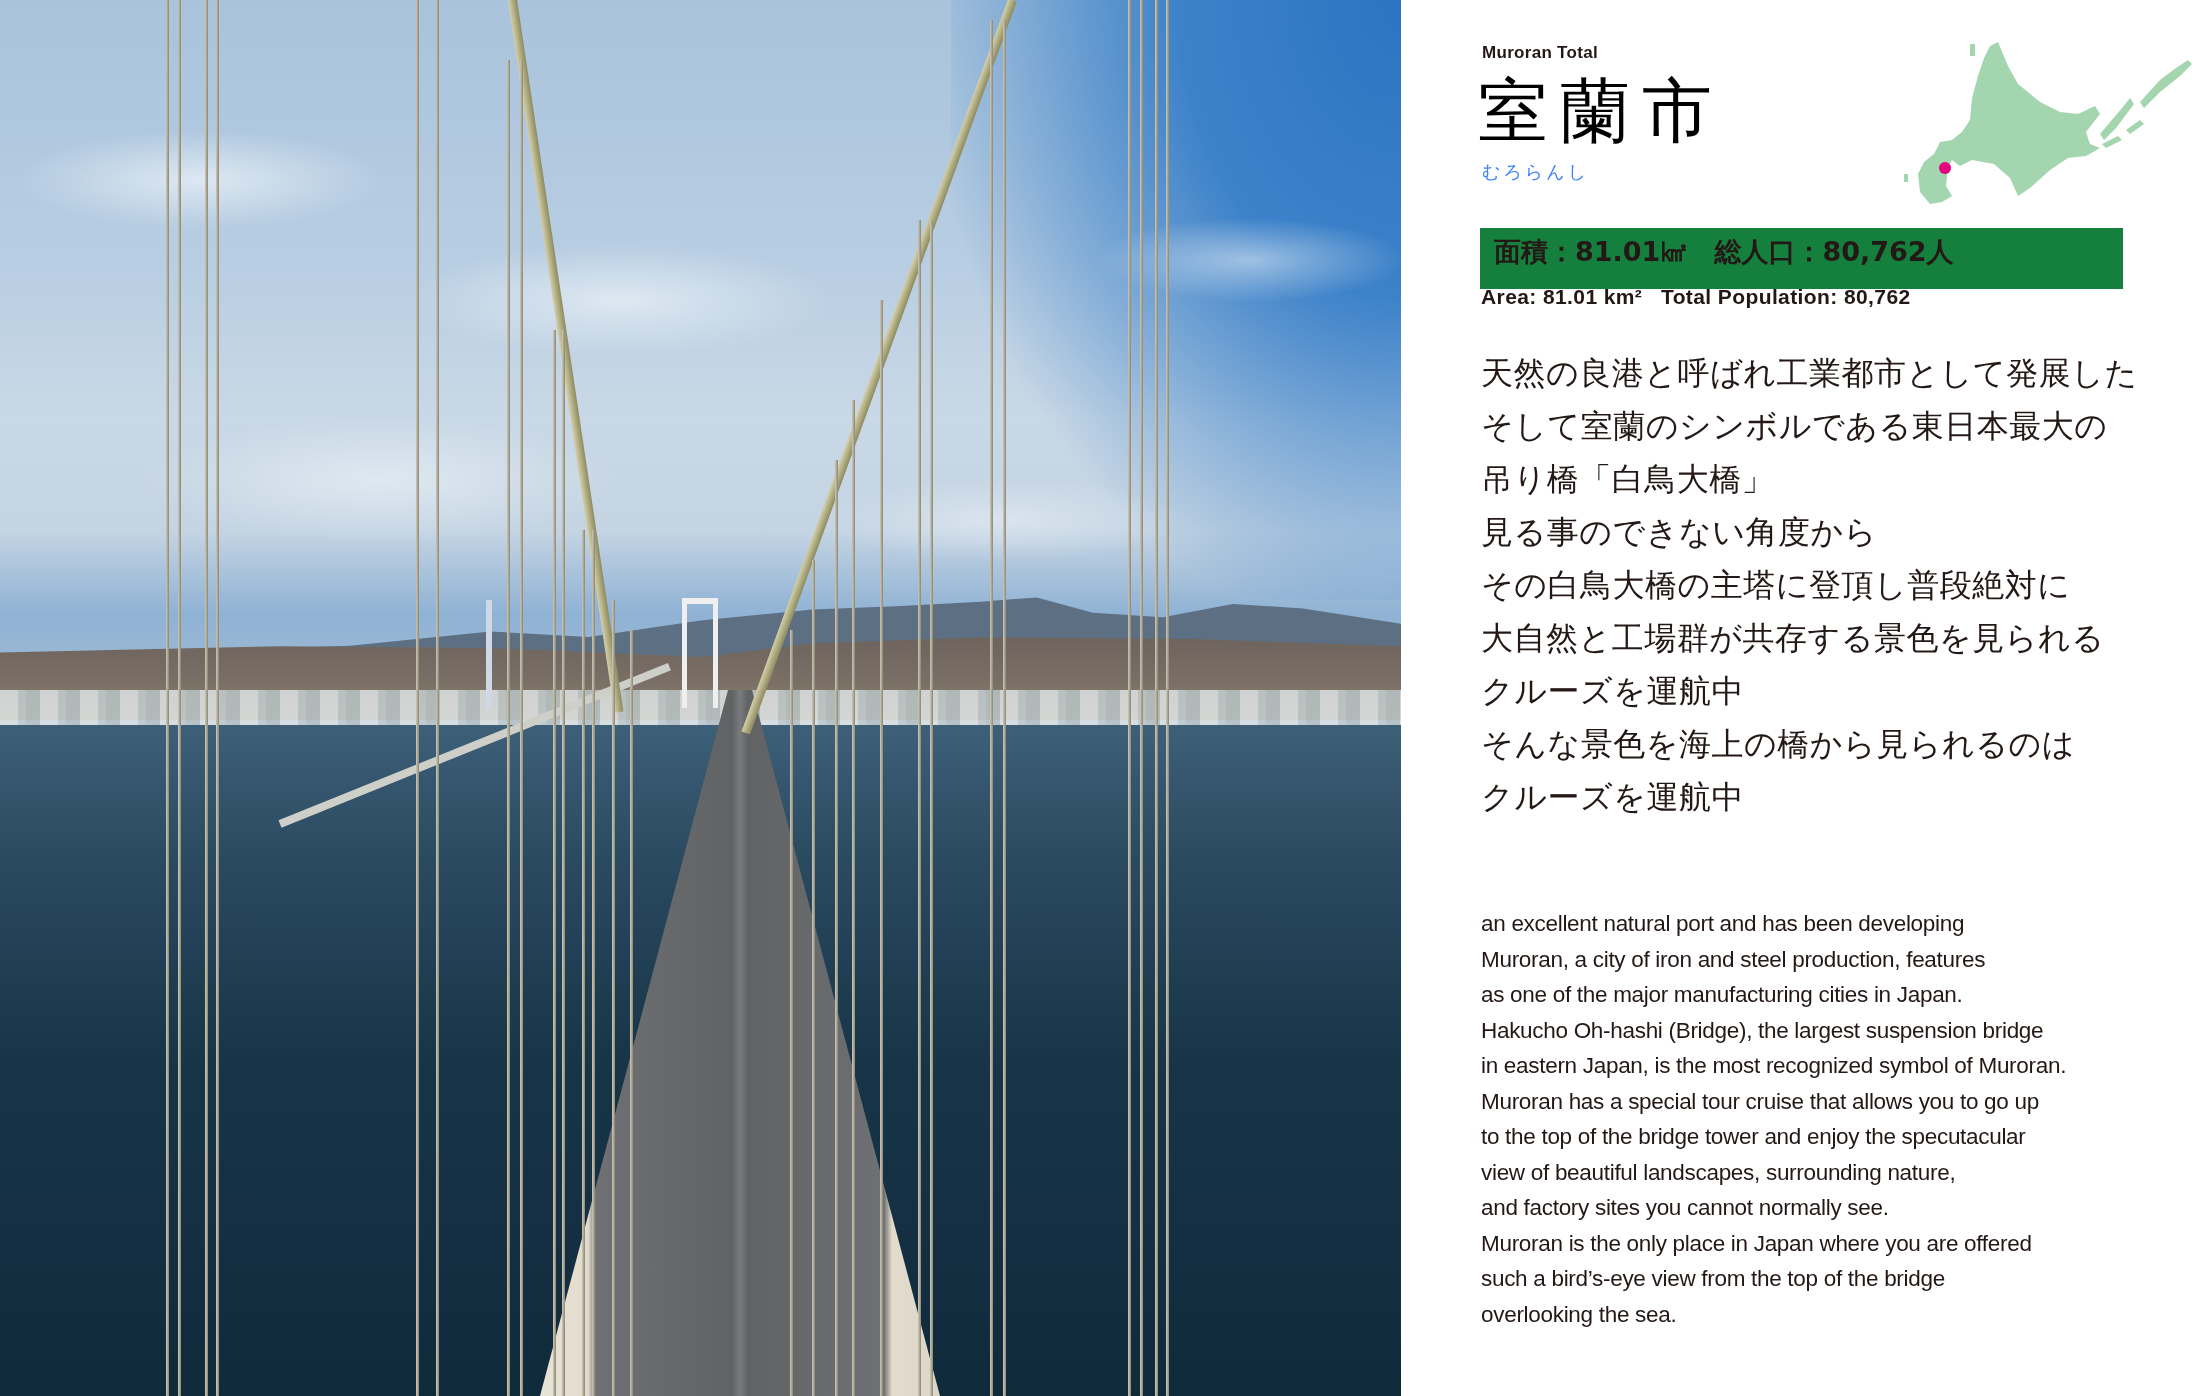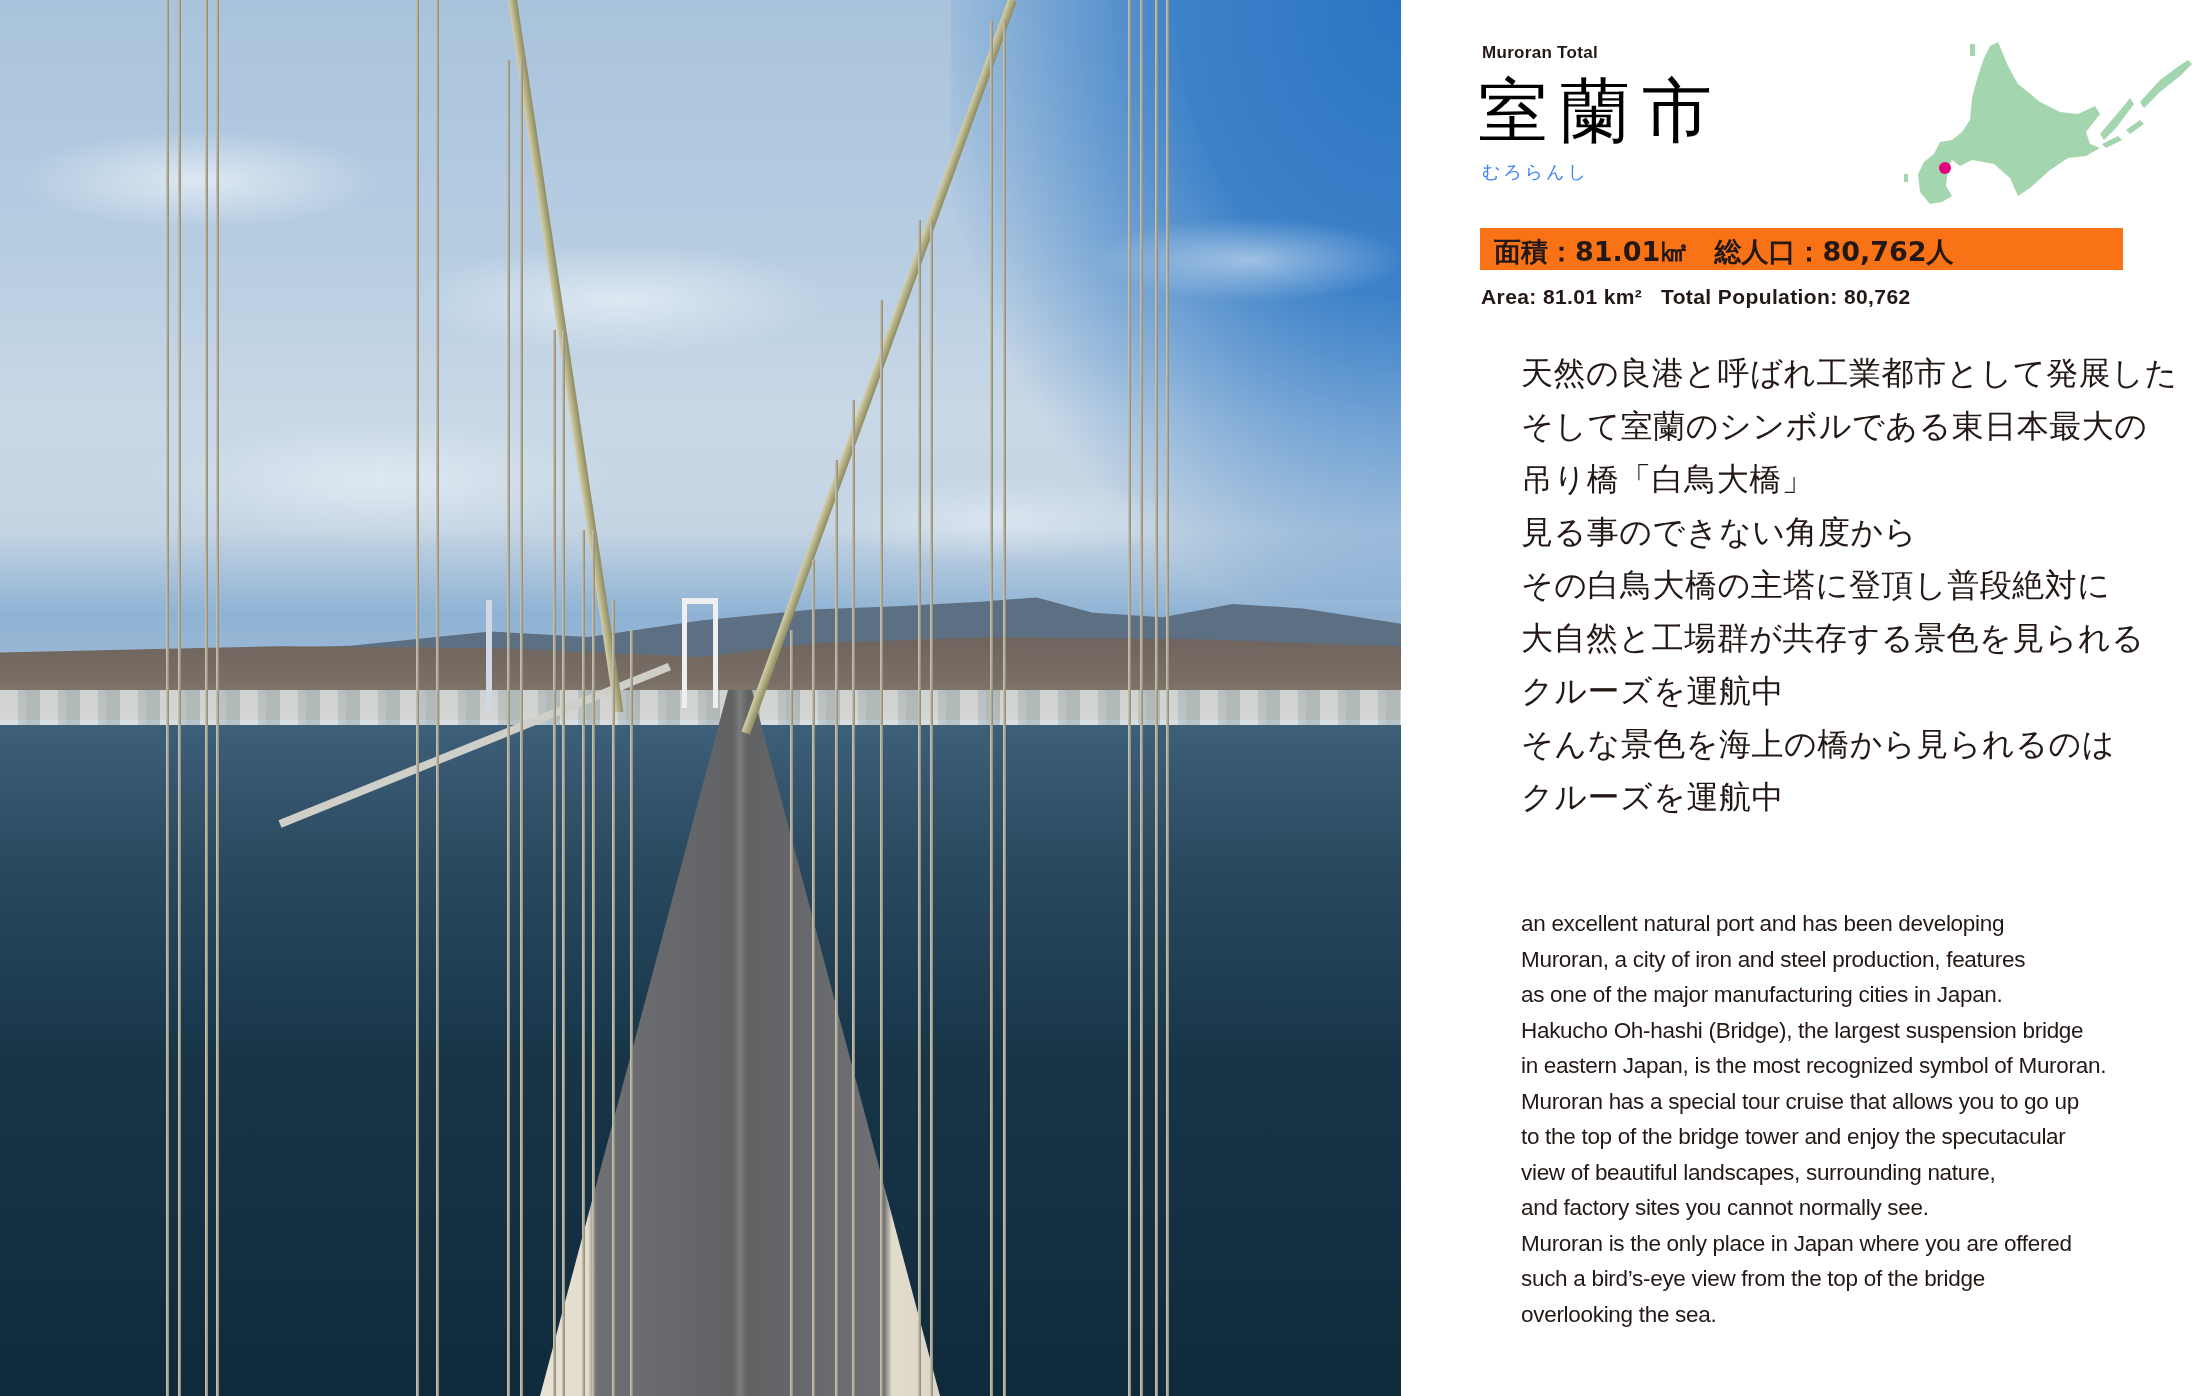--- a/index.html
+++ b/index.html
@@ -75,34 +75,34 @@
   }
   .city-kanji {
     position: absolute; left: 1478px; top: 66px; font-family: "DejaVu Sans", sans-serif;
     font-weight: normal; font-size: 70px; letter-spacing: 12px; color: #000000; line-height: 90px;
   }
   .city-kana {
     position: absolute; left: 1482px; top: 160px; font-size: 18px; letter-spacing: 3px; color: #3b82f6;
   }
   .map { position: absolute; left: 1890px; top: 36px; width: 305px; height: 172px; }
   .stat-bar {
-    position: absolute; left: 1480px; top: 228px; width: 643px; height: 42px; background: #f97316;
+    position: absolute; left: 1480px; top: 228px; width: 643px; height: 61px; background: #15803d;
   }
   .stat-bar-text {
     position: absolute; left: 14px; top: 6px; font-size: 27px; font-weight: bold; color: #231815; white-space: pre;
   }
   .stat-en {
     position: absolute; left: 1481px; top: 285px; font-family: "Liberation Sans", sans-serif;
     font-weight: bold; font-size: 21px; color: #231815; white-space: pre; letter-spacing: 0.4px;
   }
   .jp-body {
     position: absolute; left: 1481px; top: 347px; width: 680px; font-size: 32px; line-height: 53px;
     color: #231815; letter-spacing: 0.5px;
   }
-  .jp-body div, .en-body div { white-space: nowrap; margin-left: 40px; }
+  .jp-body div, .en-body div { white-space: nowrap; }
   .en-body {
     position: absolute; left: 1481px; top: 906px; width: 680px; font-family: "Liberation Sans", sans-serif;
     font-size: 22.5px; line-height: 35.5px; color: #231815; letter-spacing: -0.3px;
   }
 </style>
 </head>
 <body>
 
 <div class="photo" title="Aerial view from the top of the Hakucho Oh-hashi suspension bridge tower over Muroran port with mountains in the background">
   <div class="sky-right"></div>

